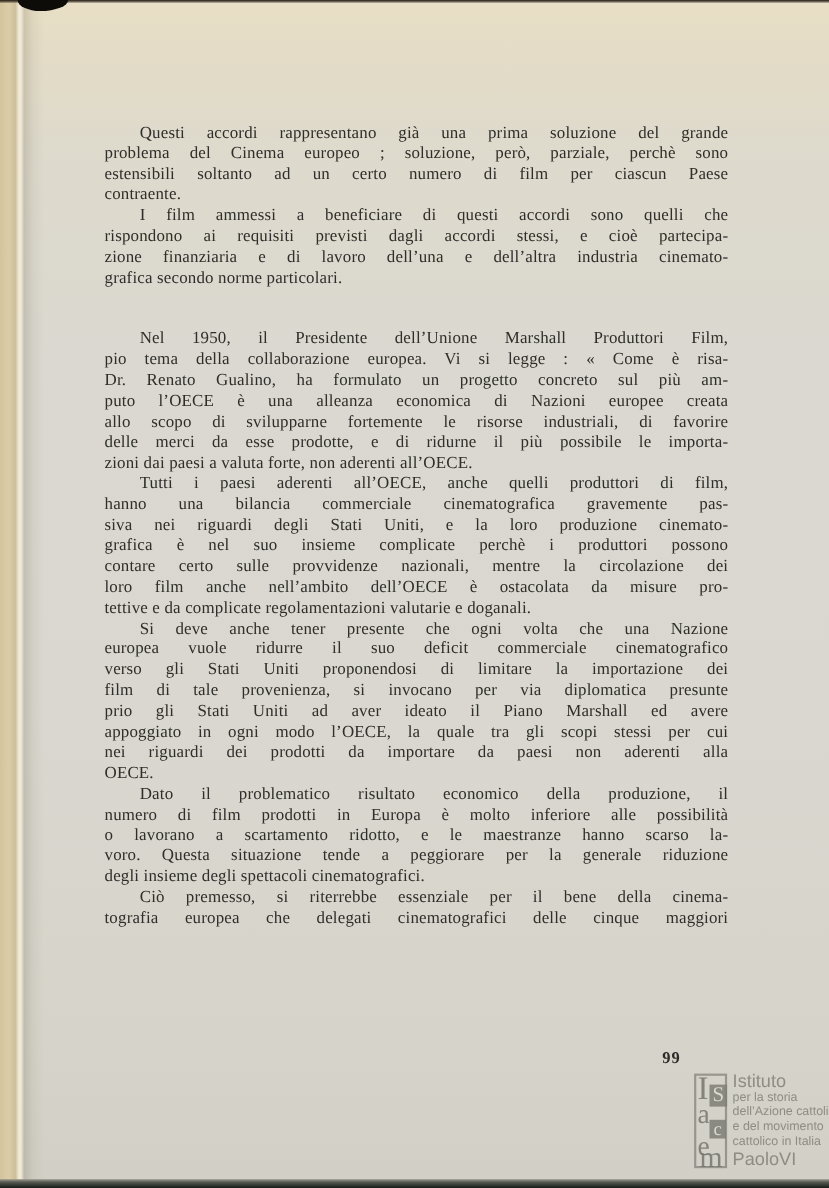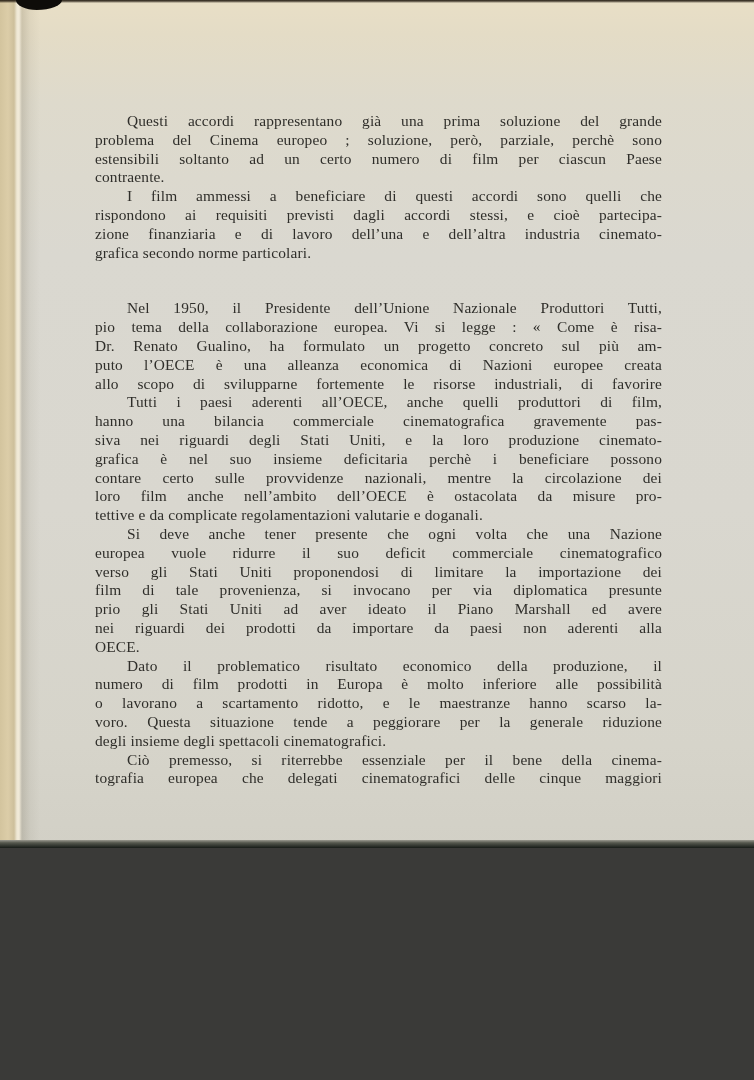--- a/index.html
+++ b/index.html
@@ -1,18 +1,18 @@
 <!DOCTYPE html>
 <html><head>
 <meta charset="utf-8">
 <style>
   html,body{margin:0;padding:0;background:#3a3a38;}
   .scan{
     position:relative;
-    width:754px;height:848px;
+    width:754px;height:1080px;
     margin:0 auto;
     overflow:hidden;
     background:
       linear-gradient(180deg,
         #e9dfc6 0%, #e4dcc6 4%, #dedacc 12%,
         #dad8d0 30%, #d9d7cf 60%, #d6d4ca 88%, #d2d0c6 100%);
     font-family:"Liberation Serif","DejaVu Serif",serif;
   }
   
   .gutter{
@@ -108,41 +108,44 @@
         <div class="line">estensibili soltanto ad un certo numero di film per ciascun Paese</div>
         <div class="line endleft">contraente.</div>
       </div>
       <div class="para">
         <div class="line first">I film ammessi a beneficiare di questi accordi sono quelli che</div>
         <div class="line">rispondono ai requisiti previsti dagli accordi stessi, e cioè partecipa-</div>
         <div class="line">zione finanziaria e di lavoro dell’una e dell’altra industria cinemato-</div>
         <div class="line endleft">grafica secondo norme particolari.</div>
       </div>
       <div class="para space-before">
-        <div class="line first">Nel 1950, il Presidente dell’Unione Nazionale Produttori Tutti,</div>
+        <div class="line first">Nel 1950, il Presidente dell’Unione Marshall Produttori Film,</div>
         <div class="line">pio tema della collaborazione europea. Vi si legge : « Come è risa-</div>
         <div class="line">Dr. Renato Gualino, ha formulato un progetto concreto sul più am-</div>
         <div class="line">puto l’OECE è una alleanza economica di Nazioni europee creata</div>
         <div class="line">allo scopo di svilupparne fortemente le risorse industriali, di favorire</div>
+        <div class="line">delle merci da esse prodotte, e di ridurne il più possibile le importa-</div>
+        <div class="line endleft">zioni dai paesi a valuta forte, non aderenti all’OECE.</div>
       </div>
       <div class="para">
         <div class="line first">Tutti i paesi aderenti all’OECE, anche quelli produttori di film,</div>
         <div class="line">hanno una bilancia commerciale cinematografica gravemente pas-</div>
         <div class="line">siva nei riguardi degli Stati Uniti, e la loro produzione cinemato-</div>
-        <div class="line">grafica è nel suo insieme deficitaria perchè i beneficiare possono</div>
+        <div class="line">grafica è nel suo insieme complicate perchè i produttori possono</div>
         <div class="line">contare certo sulle provvidenze nazionali, mentre la circolazione dei</div>
         <div class="line">loro film anche nell’ambito dell’OECE è ostacolata da misure pro-</div>
         <div class="line endleft">tettive e da complicate regolamentazioni valutarie e doganali.</div>
       </div>
       <div class="para">
         <div class="line first">Si deve anche tener presente che ogni volta che una Nazione</div>
         <div class="line">europea vuole ridurre il suo deficit commerciale cinematografico</div>
         <div class="line">verso gli Stati Uniti proponendosi di limitare la importazione dei</div>
         <div class="line">film di tale provenienza, si invocano per via diplomatica presunte</div>
         <div class="line">prio gli Stati Uniti ad aver ideato il Piano Marshall ed avere</div>
+        <div class="line">appoggiato in ogni modo l’OECE, la quale tra gli scopi stessi per cui</div>
         <div class="line">nei riguardi dei prodotti da importare da paesi non aderenti alla</div>
         <div class="line endleft">OECE.</div>
       </div>
       <div class="para">
         <div class="line first">Dato il problematico risultato economico della produzione, il</div>
         <div class="line">numero di film prodotti in Europa è molto inferiore alle possibilità</div>
         <div class="line">o lavorano a scartamento ridotto, e le maestranze hanno scarso la-</div>
         <div class="line">voro. Questa situazione tende a peggiorare per la generale riduzione</div>
         <div class="line endleft">degli insieme degli spettacoli cinematografici.</div>
       </div>

